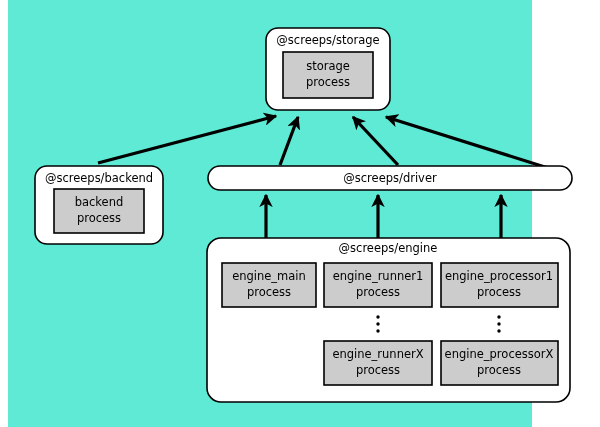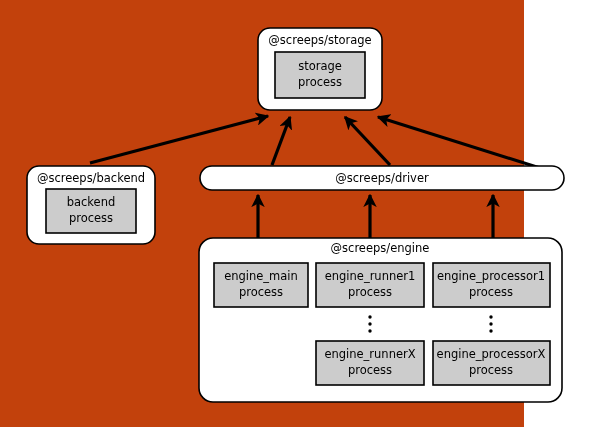--- a/index.html
+++ b/index.html
@@ -10,21 +10,22 @@
   body {
     width: 600px;
     height: 427px;
     font-family: "DejaVu Sans", "Liberation Sans", sans-serif;
     overflow: hidden;
   }
   #diagram-root {
     position: relative;
     width: 524px;
     height: 427px;
-    background: #c2410c;
+    background: #5eead4;
+    margin-left: 8px;
   }
   svg#diagram-svg {
     display: block;
     width: 600px;
     height: 427px;
   }
   .pkg-shape {
     fill: #ffffff;
     stroke: #000000;
     stroke-width: 1.6;

